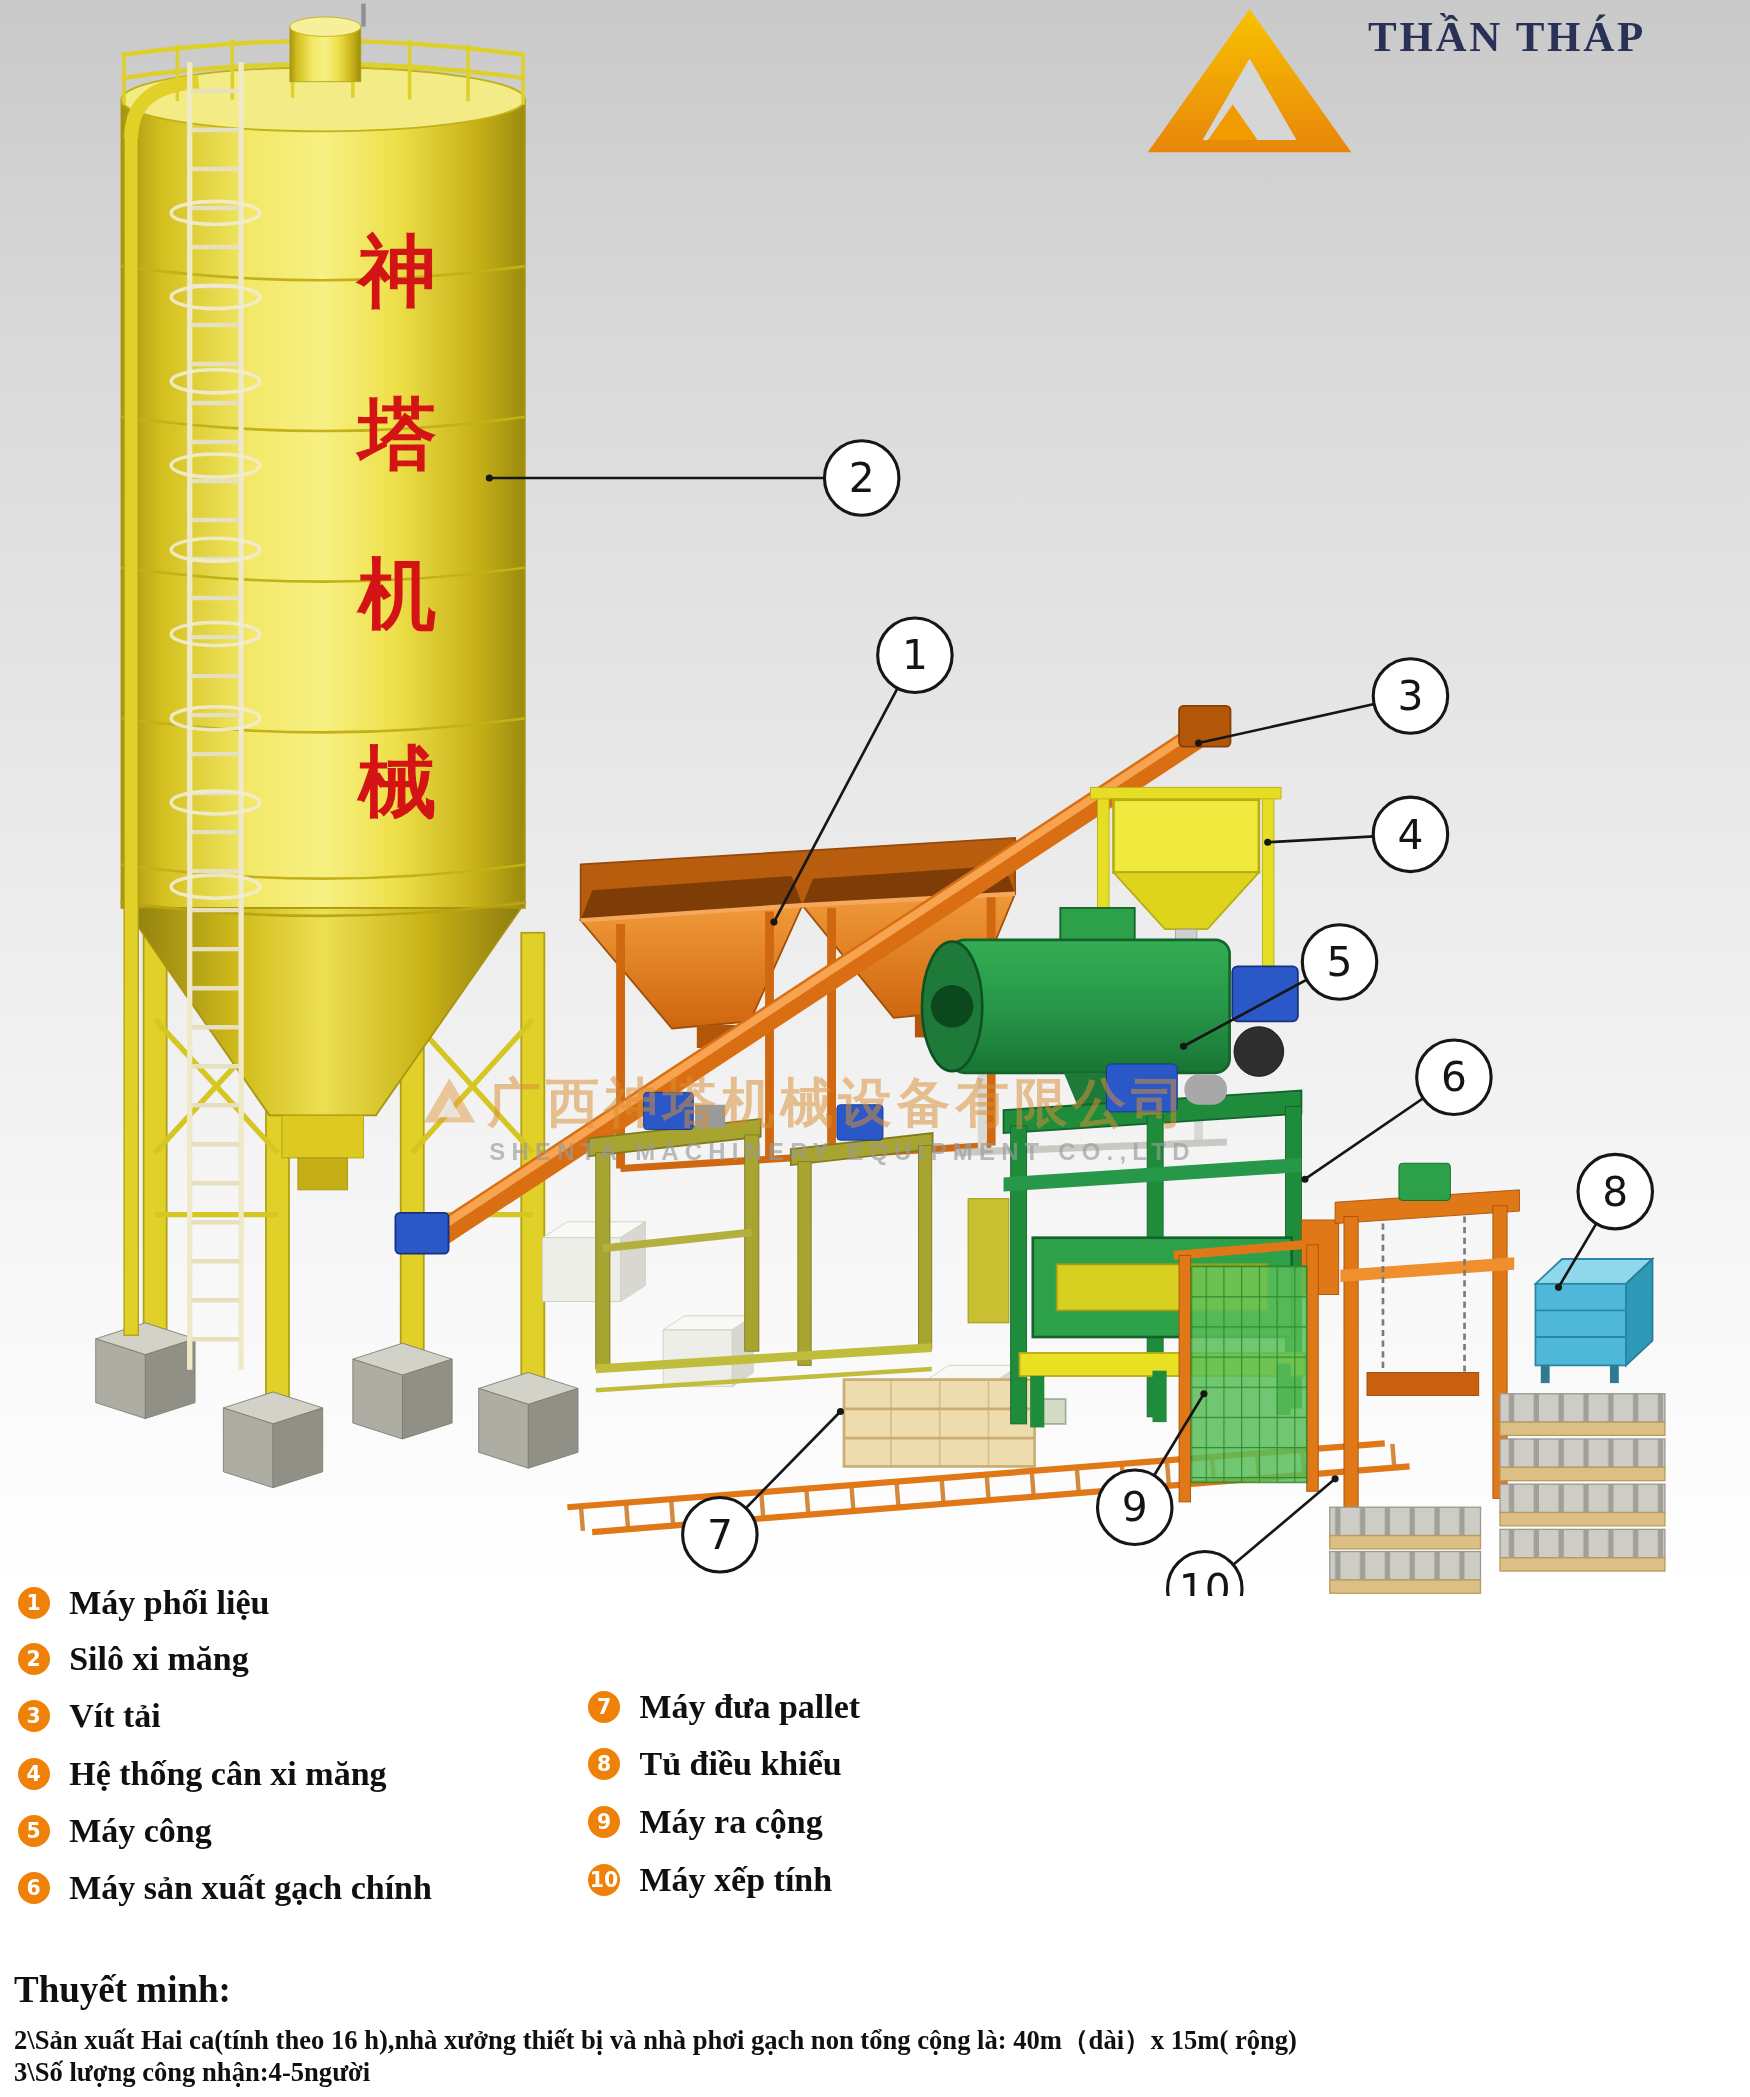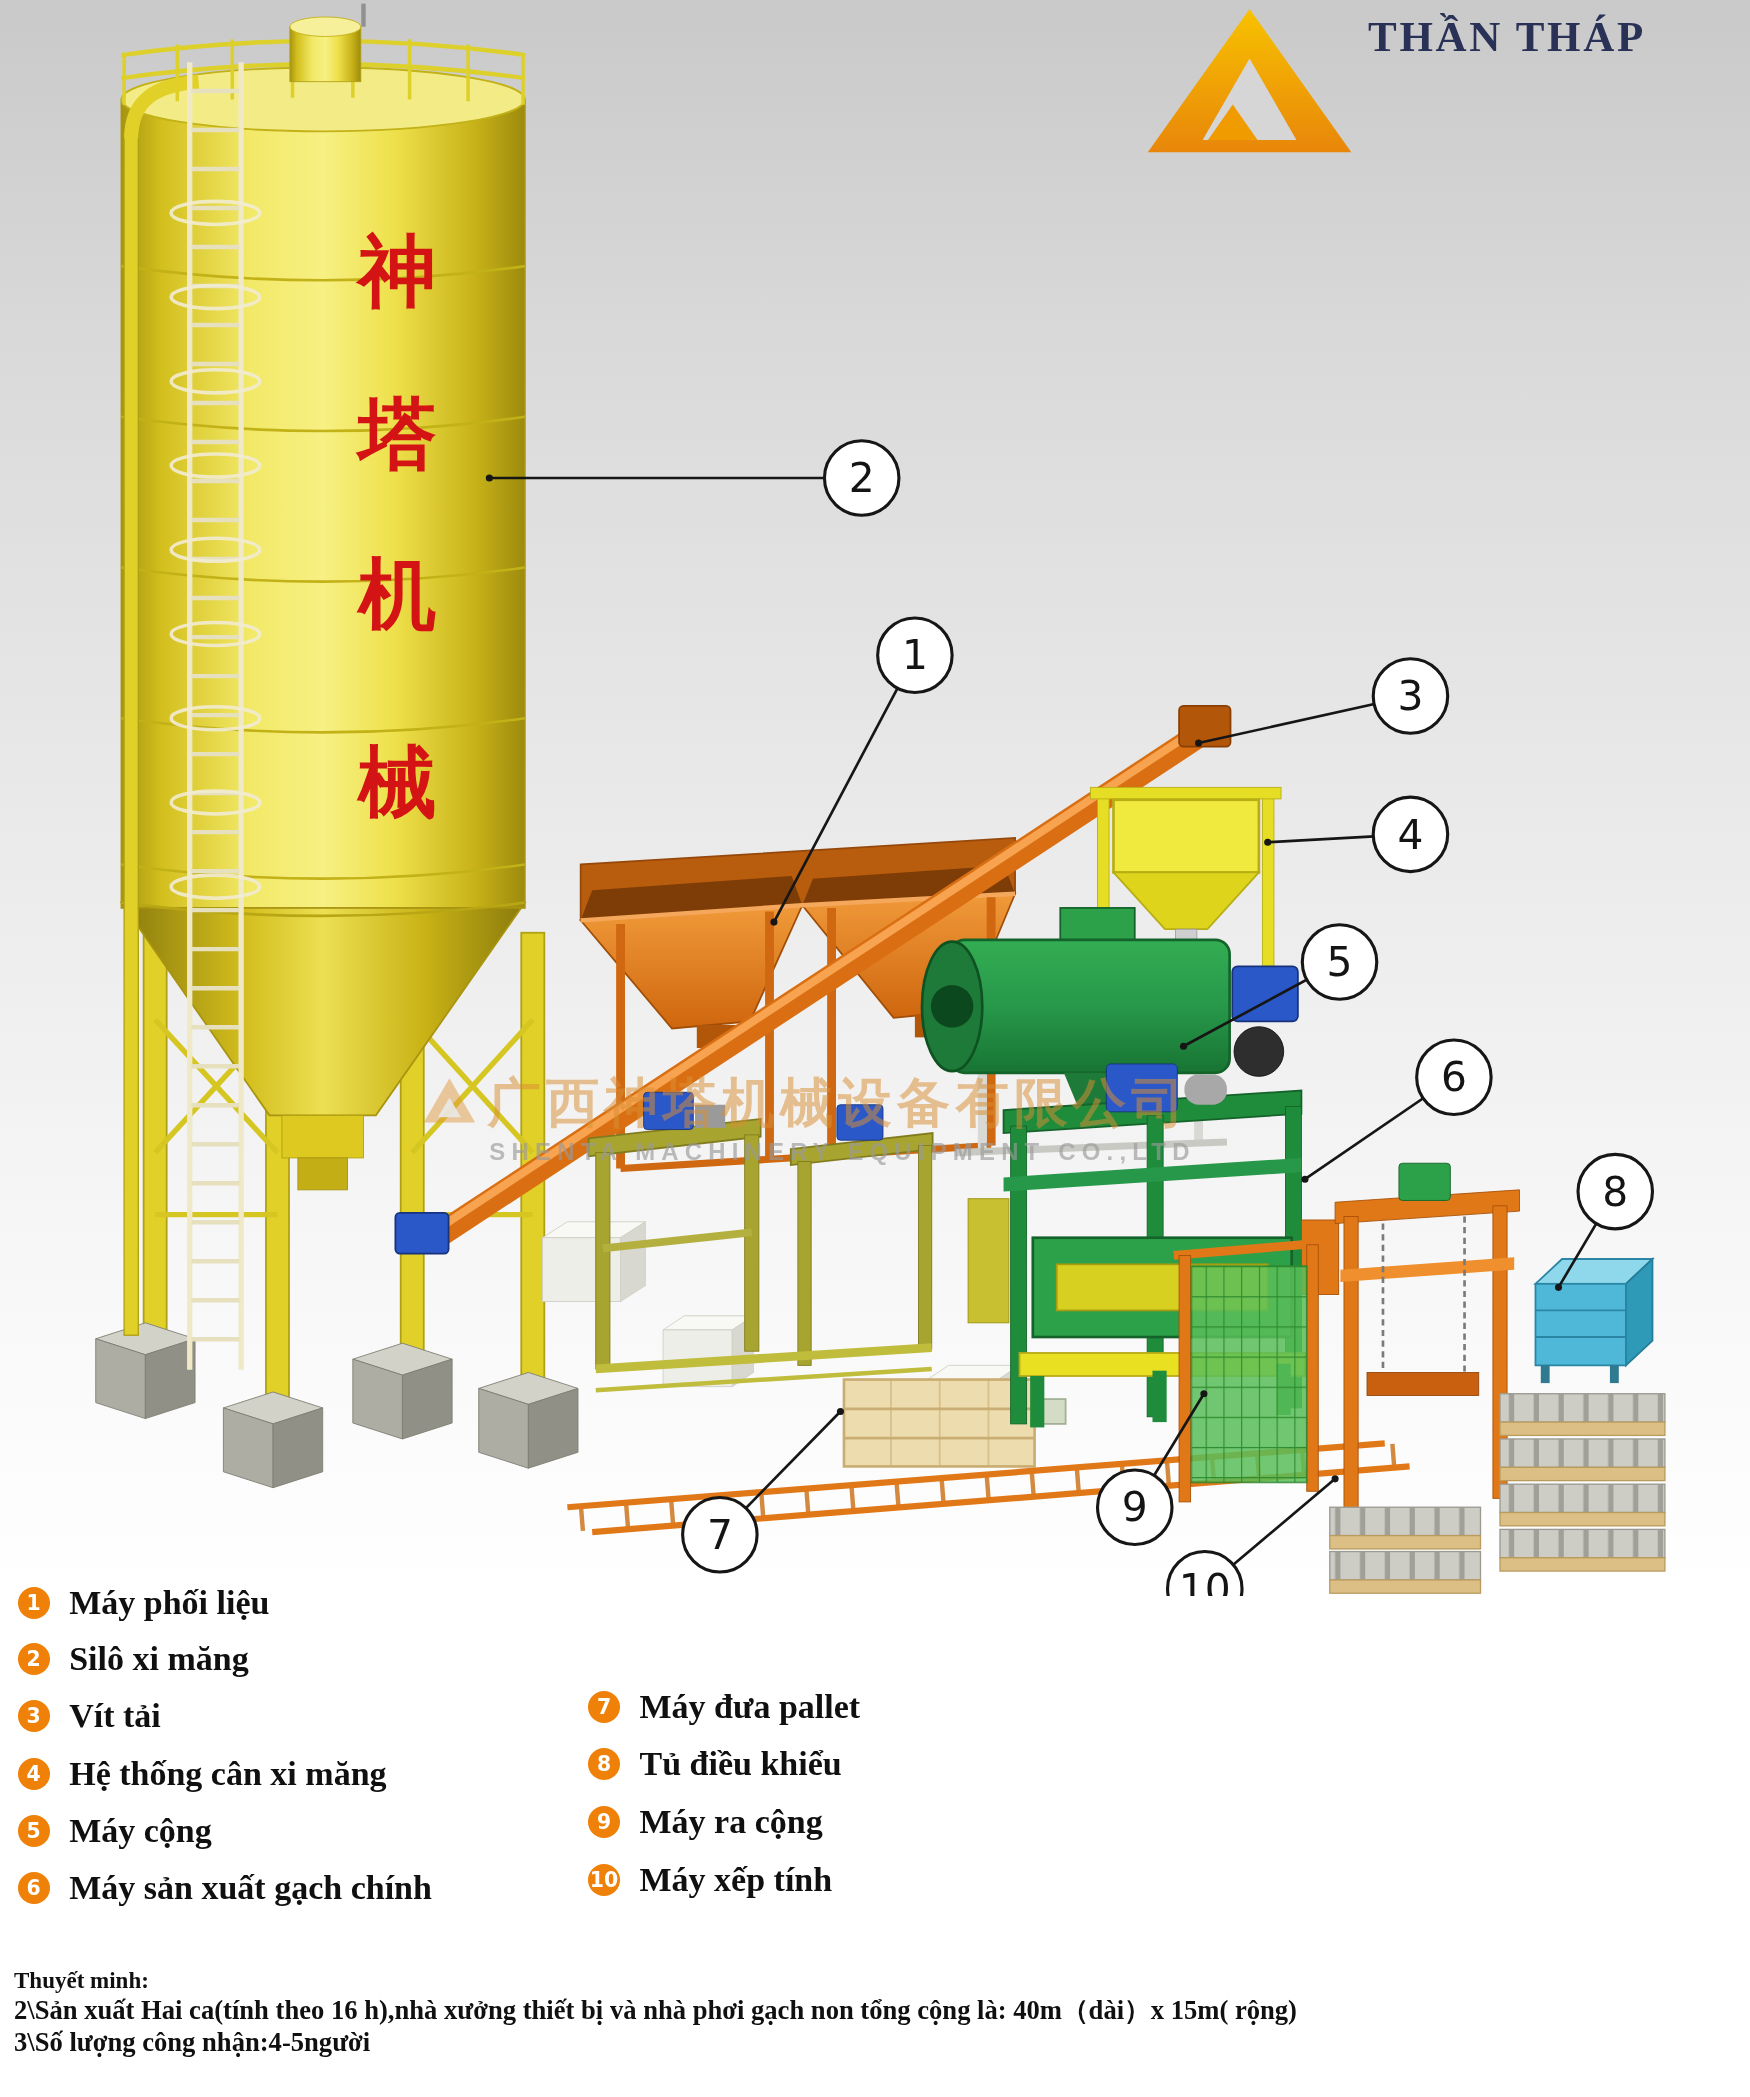--- a/index.html
+++ b/index.html
@@ -17,21 +17,21 @@
   .logo-brand{font-family:"Liberation Sans",sans-serif;font-weight:bold;font-style:italic;
               font-size:59px;line-height:1;color:#2a3157;letter-spacing:3.5px;}
   .logo-sub{font-family:"Liberation Serif",serif;font-weight:bold;font-size:43px;line-height:1.2;
             color:#2a3157;letter-spacing:2.7px;margin-top:4px;}
   .legend-item{position:absolute;display:flex;align-items:center;gap:19.5px;}
   .legend-num{min-width:32px;height:32px;border-radius:50%;background:#ef8008;color:#fff;
               font-family:"DejaVu Sans",sans-serif;font-weight:bold;font-size:20.4px;
               display:flex;align-items:center;justify-content:center;}
   .legend-label{font-weight:bold;font-size:34px;color:#101010;white-space:nowrap;}
   .notes{position:absolute;left:14px;top:1968px;color:#101010;font-weight:bold;}
-  .notes-title{font-size:23px;margin-bottom:0;}
+  .notes-title{font-size:37px;margin-bottom:13px;}
   .notes-line{font-size:26.6px;line-height:32px;white-space:nowrap;}
 </style>
 </head>
 <body>
 
 <div class="page">
 
   <svg class="diagram-svg" width="1750" height="1596" viewBox="0 0 1974 1800">
     <defs>
       <linearGradient id="siloBody" x1="0" y1="0" x2="1" y2="0">
@@ -366,21 +366,21 @@
   <div class="legend-item" style="left:17.7px;top:1697px;">
     <span class="legend-num">3</span>
     <span class="legend-label">Vít tải</span>
   </div>
   <div class="legend-item" style="left:17.7px;top:1755px;">
     <span class="legend-num">4</span>
     <span class="legend-label">Hệ thống cân xi măng</span>
   </div>
   <div class="legend-item" style="left:17.7px;top:1812px;">
     <span class="legend-num">5</span>
-    <span class="legend-label">Máy cộng</span>
+    <span class="legend-label">Máy công</span>
   </div>
   <div class="legend-item" style="left:17.7px;top:1869px;">
     <span class="legend-num">6</span>
     <span class="legend-label">Máy sản xuất gạch chính</span>
   </div>
   <div class="legend-item" style="left:588px;top:1688px;">
     <span class="legend-num">7</span>
     <span class="legend-label">Máy đưa pallet</span>
   </div>
   <div class="legend-item" style="left:588px;top:1745px;">

